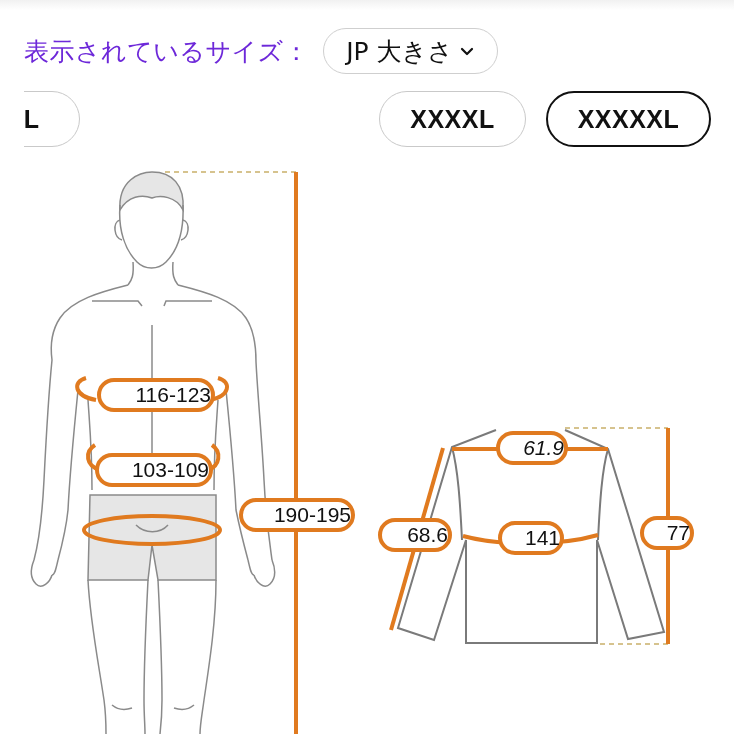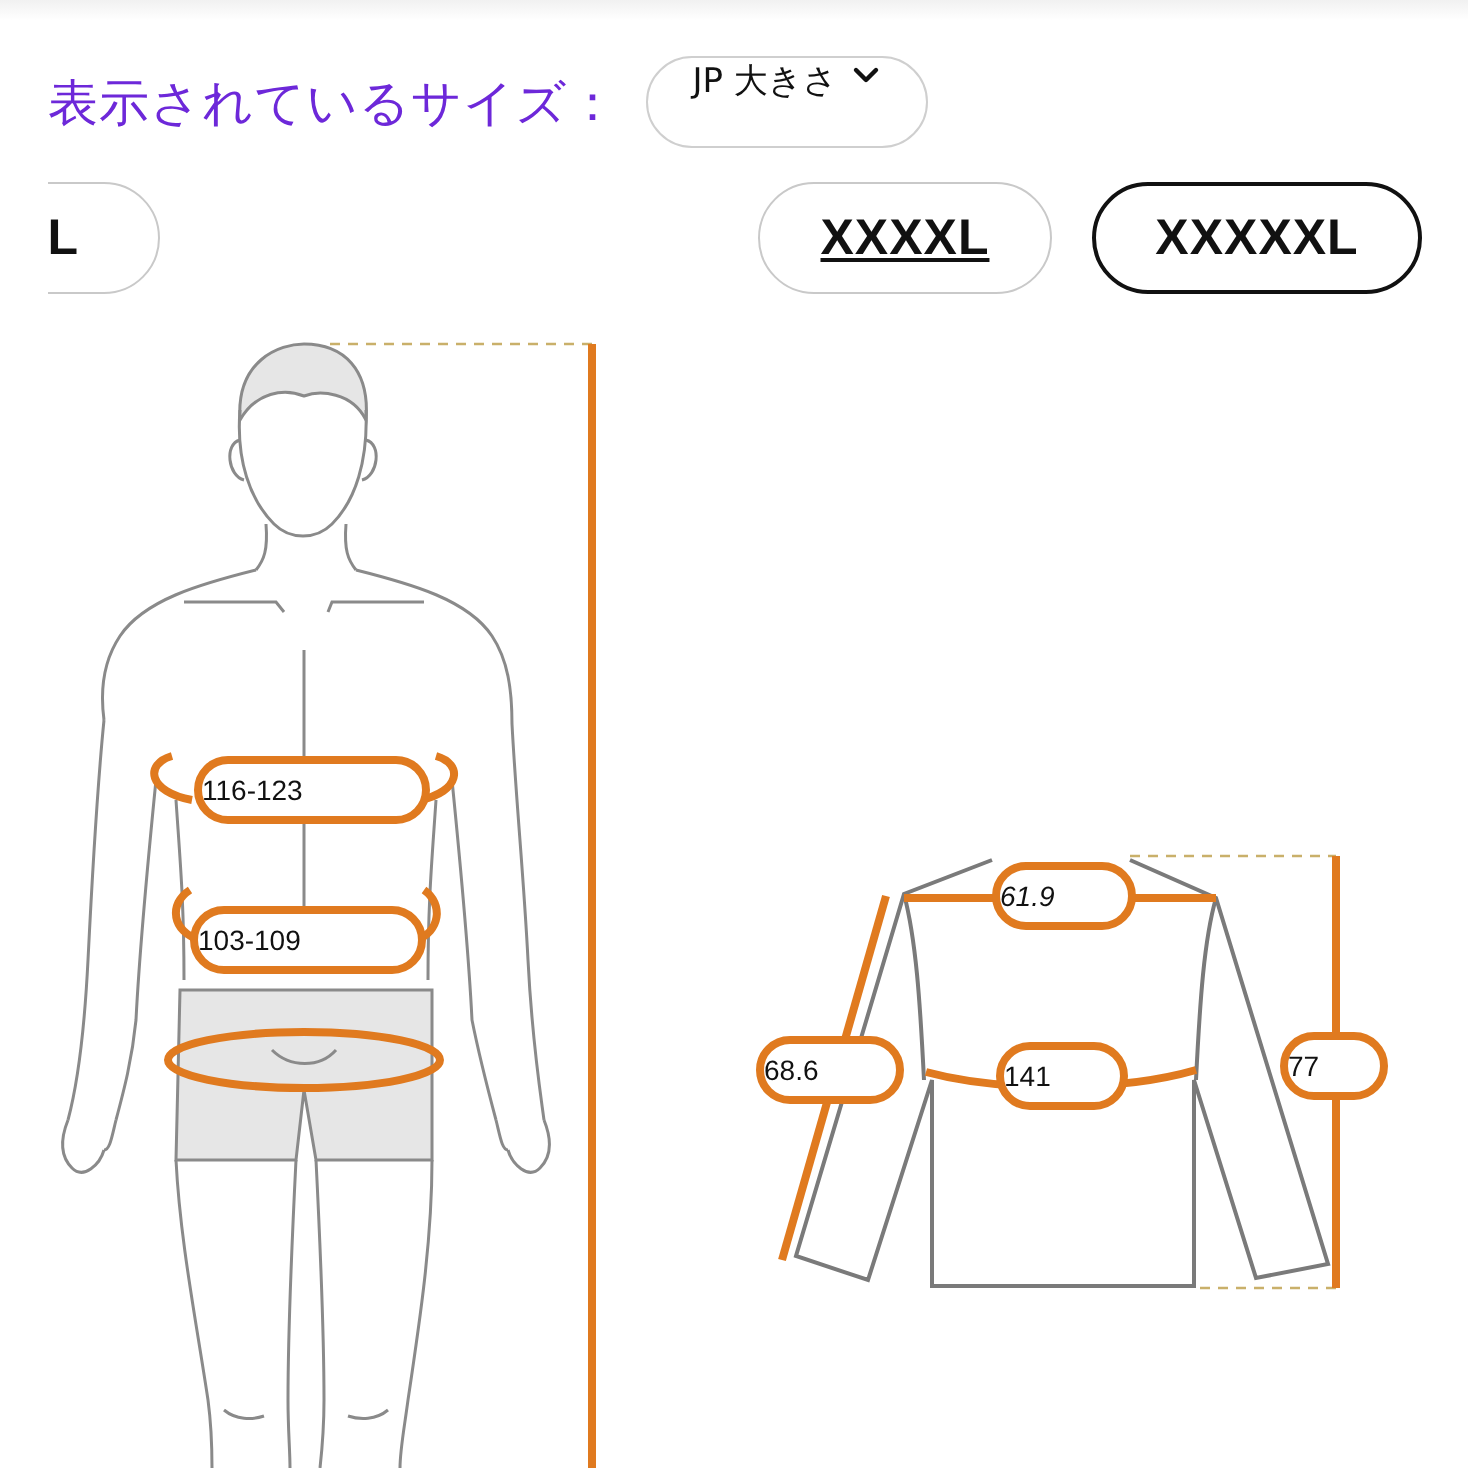--- a/index.html
+++ b/index.html
@@ -3,34 +3,34 @@
 <meta charset="utf-8">
 <style>
   html, body { margin:0; padding:0; background:#ffffff; }
   body { width:734px; height:734px; overflow:hidden; position:relative;
          font-family:"DejaVu Sans","Liberation Sans",sans-serif; color:#111; }
   .topfade { position:absolute; left:0; top:0; width:734px; height:10px;
              background:linear-gradient(#f1f1f1,#ffffff); }
   .header { position:absolute; left:24px; top:26px; height:50px; display:flex; align-items:center; }
   .header-label { font-size:25px; color:#6d28d9; letter-spacing:0.5px; }
   .size-system { margin-left:14px; height:44px; border:1.5px solid #cfcfcf; border-radius:24px;
-                 padding:0 22px; display:flex; align-items:flex-start; font-size:17px; color:#111;
+                 padding:0 22px; display:flex; align-items:center; font-size:25px; color:#111;
                  cursor:pointer; background:#fff; }
   .size-system .chev { margin-left:6px; width:16px; height:16px; display:inline-block; }
   .size-row { position:absolute; left:0; top:91px; width:734px; height:60px; overflow:hidden; }
   .chip { position:absolute; top:0; height:56px; border:1.3px solid #c9c9c9; border-radius:30px;
           background:#fff; display:flex; align-items:center; justify-content:center;
           font-family:"Liberation Sans","DejaVu Sans",sans-serif; font-size:25px; font-weight:bold;
           color:#111; cursor:pointer; box-sizing:border-box; letter-spacing:0.5px; }
   .chip.selected { border:2.6px solid #111; }
   .row-mask { position:absolute; left:0; top:0; width:24px; height:60px; background:#fff; }
   .diagram { position:absolute; left:0; top:0; width:734px; height:734px; }
   .pill { position:absolute; height:34px; border:4px solid #e07a1f; border-radius:20px; background:#fff;
-          display:flex; align-items:center; justify-content:flex-start; box-sizing:border-box;
-          font-family:"Liberation Sans","DejaVu Sans",sans-serif; font-size:14px; color:#111; }
+          display:flex; align-items:center; justify-content:flex-end; box-sizing:border-box;
+          font-family:"Liberation Sans","DejaVu Sans",sans-serif; font-size:21px; color:#111; }
 </style>
 </head>
 <body>
 
 <div class="topfade"></div>
 
 <div class="header">
   <span class="header-label">表示されているサイズ：</span>
   <div class="size-system">
     <span>JP 大きさ</span>
@@ -38,21 +38,21 @@
       <path d="M3 6 L8 11 L13 6" fill="none" stroke="#111" stroke-width="2.2" stroke-linecap="round" stroke-linejoin="round"></path>
     </svg>
   </div>
 </div>
 
 <div class="size-row">
   <div class="chip" style="left:-34px;width:114px;">
     <span>XL</span>
   </div>
   <div class="row-mask"></div>
-  <div class="chip" style="left:379px;width:147px;text-decoration:underline;">
+  <div class="chip" style="left:379px;width:147px;">
     <span>XXXXL</span>
   </div>
   <div class="chip selected" style="left:546px;width:165px;">
     <span>XXXXXL</span>
   </div>
 </div>
 
 <div class="diagram">
   <svg width="734" height="734" viewBox="0 0 734 734" style="position:absolute;left:0;top:0;">
 
@@ -128,20 +128,23 @@
       <line x1="668" y1="428" x2="668" y2="644" stroke="#e07a1f" stroke-width="4"></line>
     </g>
   </svg>
 
   <div class="pill" style="left:97px;top:378px;width:118px;">
     <span>116-123</span>
   </div>
   <div class="pill" style="left:95px;top:453px;width:118px;">
     <span>103-109</span>
   </div>
+  <div class="pill" style="left:239px;top:498px;width:116px;">
+    <span>190-195</span>
+  </div>
 
   <div class="pill" style="left:496px;top:431px;width:72px;font-style:italic;">
     <span>61.9</span>
   </div>
   <div class="pill" style="left:378px;top:518px;width:74px;">
     <span>68.6</span>
   </div>
   <div class="pill" style="left:498px;top:521px;width:66px;">
     <span>141</span>
   </div>

